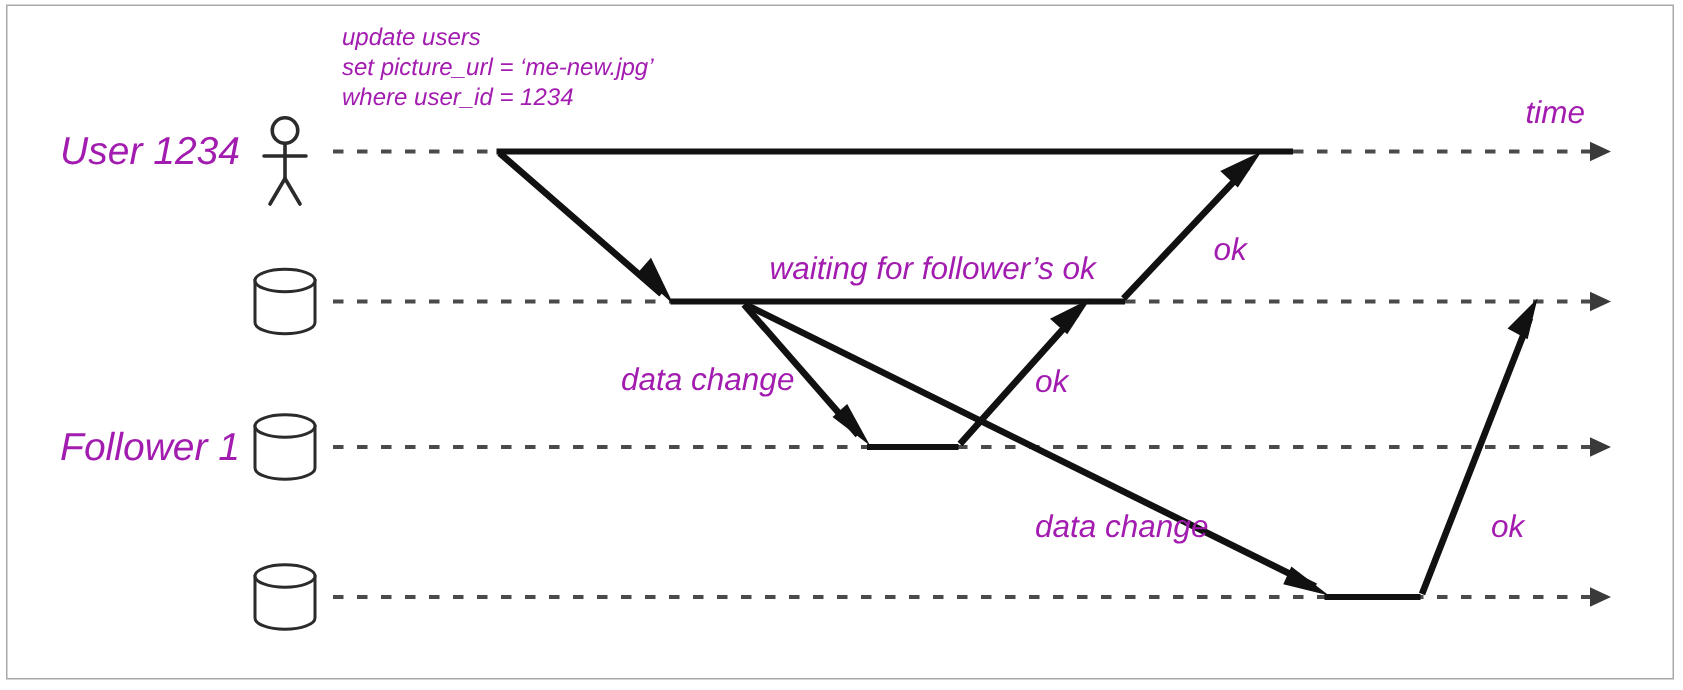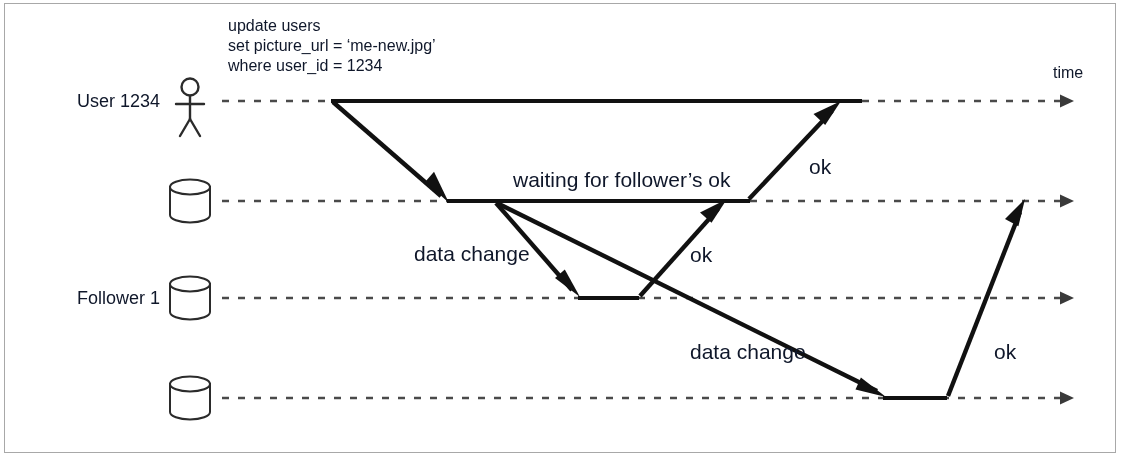--- a/index.html
+++ b/index.html
@@ -27,39 +27,39 @@
   }
   #canvas {
     position: absolute;
     left: 0;
     top: 0;
     width: 1122px;
     height: 460px;
   }
   .lbl {
     position: absolute;
-    color: #0f172a;
+    color: #a21caf;
     white-space: nowrap;
     font-family: "Liberation Sans", sans-serif;
+    font-style: italic;
   }
   .actor-label {
-    font-size: 18px;
+    font-size: 26px;
     text-align: right;
     transform: translateY(-50%);
   }
   .msg-label {
     font-size: 21px;
   }
   .sql-label {
     font-size: 16px;
     line-height: 20px;
   }
   .time-label {
-    font-size: 16px;
-    margin-left: 36px;
+    font-size: 21px;
   }
 </style>
 </head>
 <body>
 
 <div id="page">
   <div id="frame"></div>
 
   <svg id="canvas" viewBox="0 0 1122 460">
     <defs>

